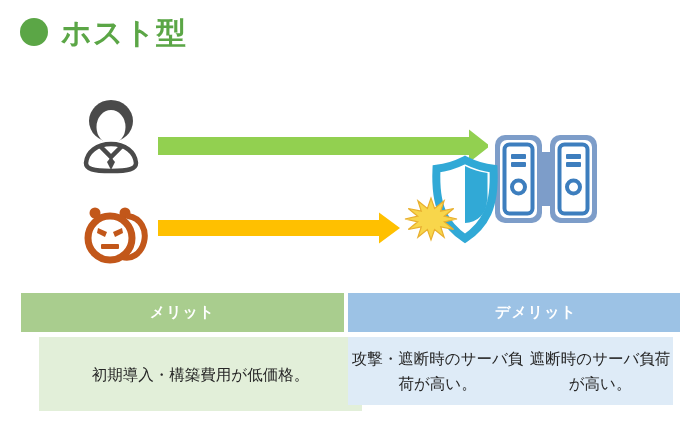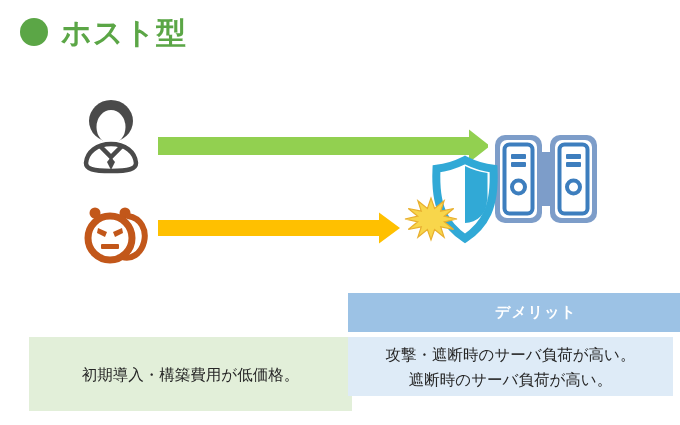--- a/index.html
+++ b/index.html
@@ -30,22 +30,22 @@
   .shield-stroke { stroke:var(--shield-cyan); fill:none; }
   .server-frame { fill:var(--server-frame); }
   .server-detail-fill { fill:var(--server-detail); }
   .server-detail-stroke { stroke:var(--server-detail); fill:#ffffff; }
   .burst-fill { fill:var(--burst-yellow); stroke:#e8af2e; stroke-width:1.2px; }
   
   #table { position:absolute; left:21px; top:293px; width:652px; height:125px; }
   .cell { position:absolute; display:flex; align-items:center; justify-content:center; text-align:center; }
   #merit-header  { left:0;   top:0;  width:323px; height:39px; background:var(--header-green); }
   #demerit-header{ left:327px;top:0; width:376px; height:39px; background:var(--header-blue); }
-  #merit-body    { left:8px;   top:44px; width:323px; height:74px; background:var(--cell-green); }
-  #demerit-body  { left:327px;top:44px; width:325px; height:59px; background:var(--cell-blue); flex-direction:column; }
+  #merit-body    { left:18px;   top:44px; width:323px; height:74px; background:var(--cell-green); }
+  #demerit-body  { left:327px;top:44px; width:325px; height:68px; background:var(--cell-blue); flex-direction:row; }
   .header-text { color:#ffffff; font-weight:bold; font-size:15px; letter-spacing:1px; }
   .body-text { color:var(--body-text); font-size:15.5px; line-height:25px; }
 </style>
 </head>
 <body>
 
 <div id="stage">
 
   <div id="title-row">
     <div id="title-bullet"></div>
@@ -98,20 +98,23 @@
       <path class="shield-fill" d="M36,46 L58,46 A22,22 0 0 1 36,68 Z"></path>
       <path class="shield-stroke" stroke-width="8" d="M36,5 C27,9.5 15,13 7.5,13.8 C6.8,29 8,46 13.5,58 C20,72 30,79.5 36,83.5 C42,79.5 52,72 58.5,58 C64,46 65.2,29 64.5,13.8 C57,13 45,9.5 36,5 Z"></path>
     </g>
 
     <g transform="translate(431,219)">
       <polygon class="burst-fill" points="26,0 13.3,2.8 22.7,10.5 9.7,7.8 13.1,18.2 3.6,10.6 0,21 -3.6,10.6 -13.1,18.2 -9.7,7.8 -22.7,10.5 -13.3,2.8 -26,0 -13.3,-2.8 -22.7,-10.5 -9.7,-7.8 -13.1,-18.2 -3.6,-10.6 0,-21 3.6,-10.6 13.1,-18.2 9.7,-7.8 22.7,-10.5 13.3,-2.8"></polygon>
     </g>
   </svg>
 
   <div id="table">
+    <div id="merit-header" class="cell">
+      <span class="header-text">メリット</span>
+    </div>
     <div id="demerit-header" class="cell">
       <span class="header-text">デメリット</span>
     </div>
     <div id="merit-body" class="cell">
       <span class="body-text">初期導入・構築費用が低価格。</span>
     </div>
     <div id="demerit-body" class="cell">
       <span class="body-text">攻撃・遮断時のサーバ負荷が高い。</span>
       <span class="body-text">遮断時のサーバ負荷が高い。</span>
     </div>

